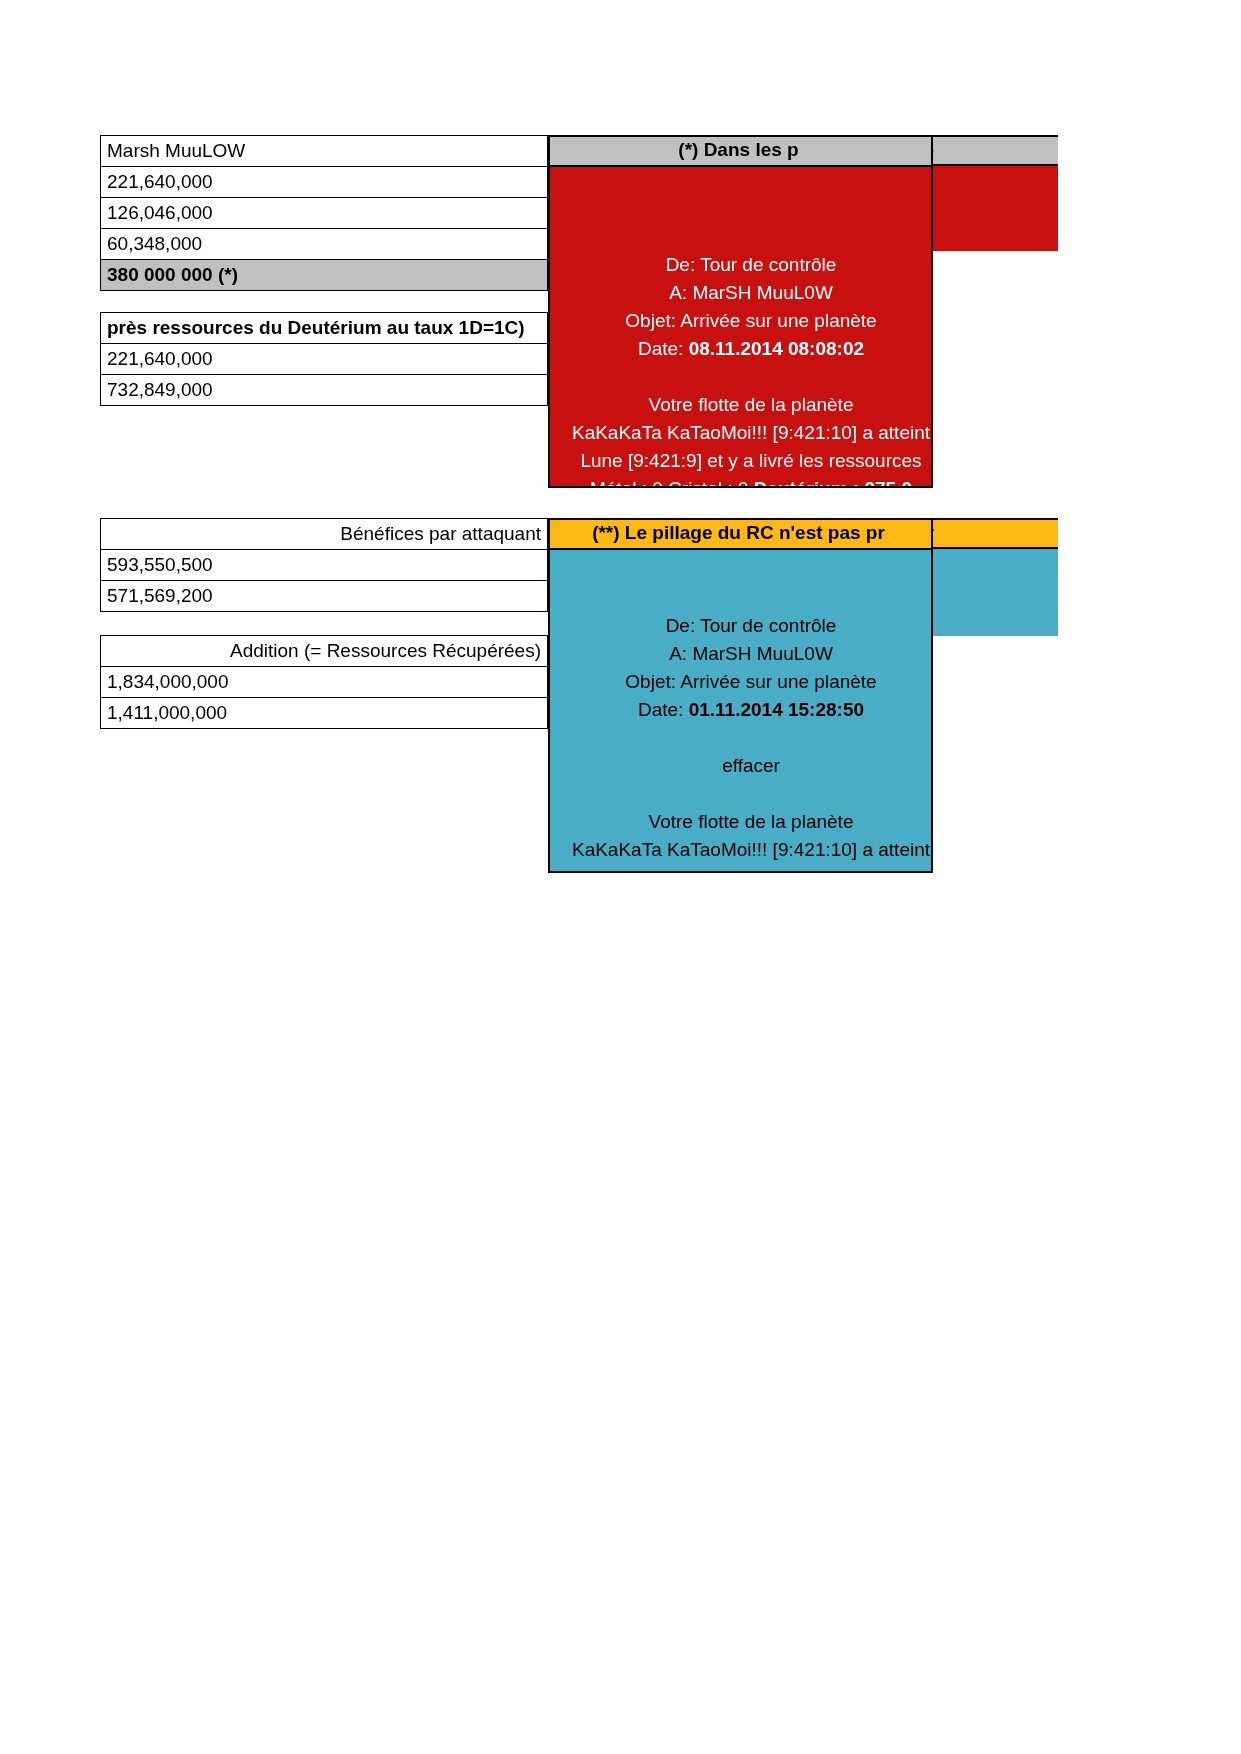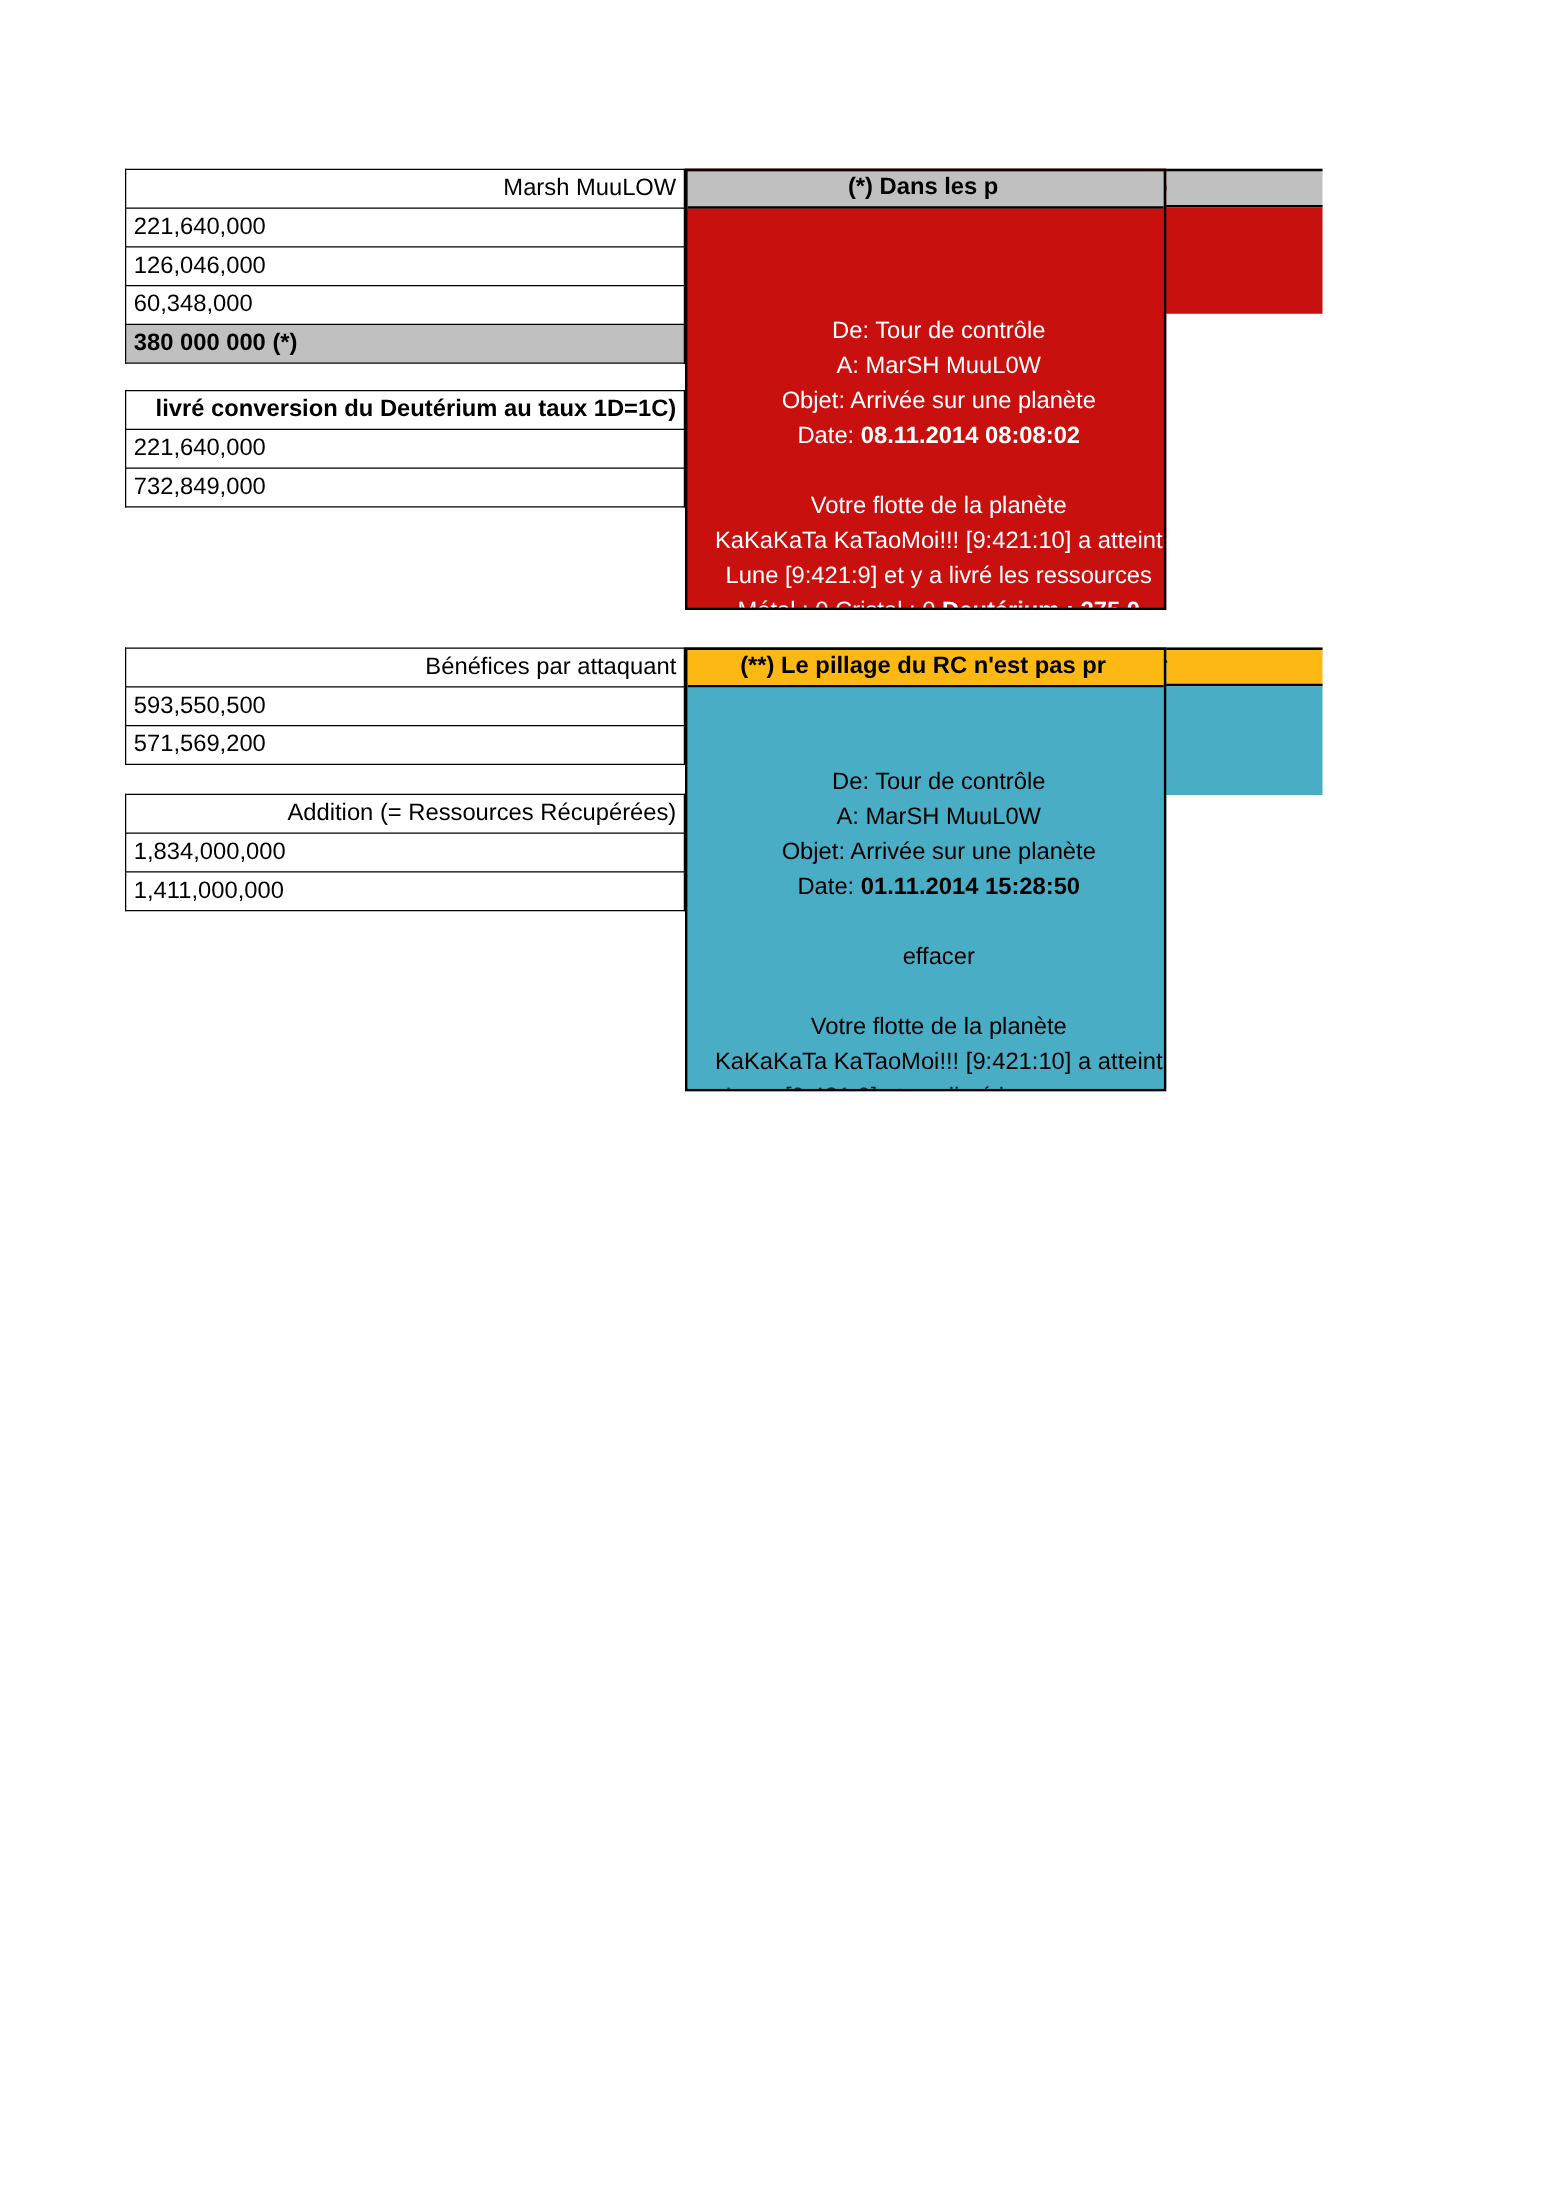--- a/index.html
+++ b/index.html
@@ -36,21 +36,21 @@
     line-height: 28px;
     color: #000000;
     white-space: nowrap;
     overflow: hidden;
     background: #ffffff;
   }
   .tbl td.num {
     text-align: left;
   }
   .tbl td.left {
-    text-align: right;
+    text-align: left;
   }
   .tbl td.center {
     text-align: right;
   }
   .tbl td.gray {
     background: #c0c0c0;
   }
   .tbl td.bold {
     font-weight: bold;
   }
@@ -133,21 +133,21 @@
     </tr>
     <tr>
       <td class="num gray bold">380 000 000 (*)</td>
     </tr>
   </tbody>
     </table>
 
   <table class="tbl" style="left:100px; top:312px; width:448px;">
     <tbody>
         <tr>
-      <td class="left bold">livré conversion du Deutérium au taux 1D=1C)</td>
+      <td class="left bold">près ressources du Deutérium au taux 1D=1C)</td>
     </tr>
     <tr>
       <td class="num">221,640,000</td>
     </tr>
     <tr>
       <td class="num">732,849,000</td>
     </tr>
   </tbody>
     </table>
 

